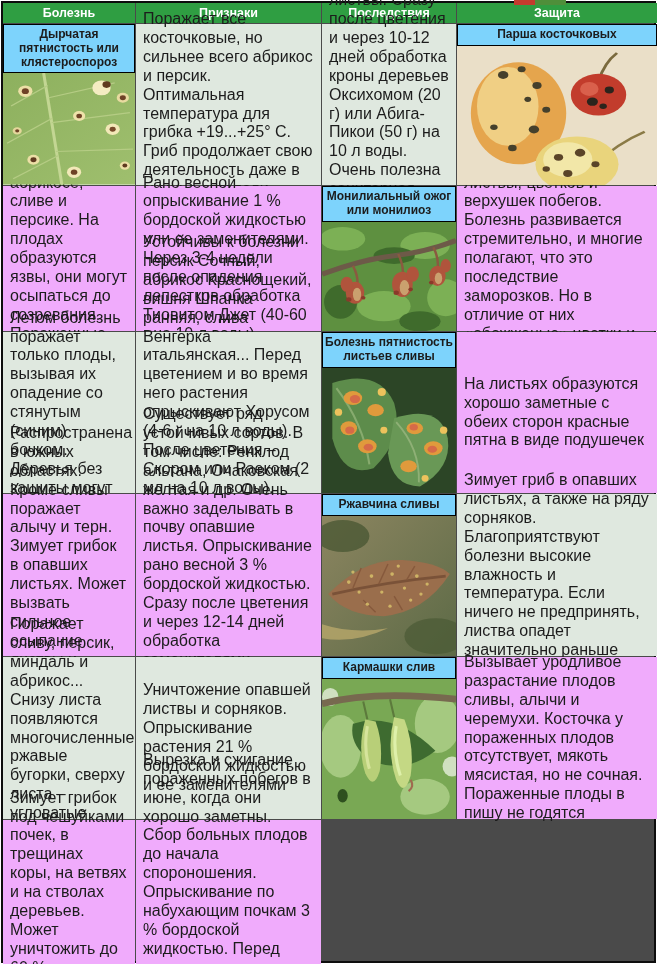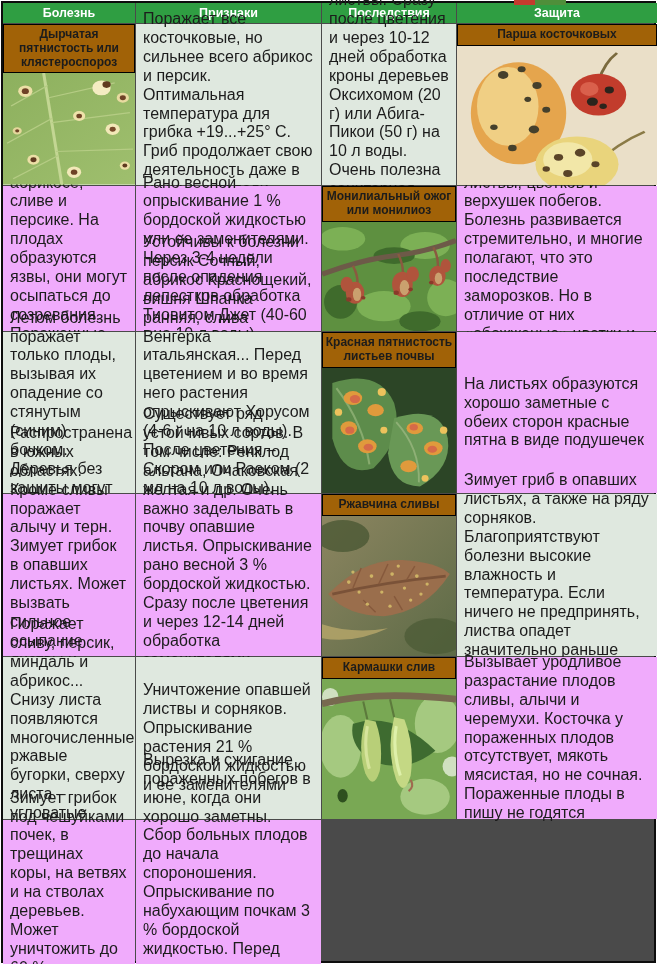--- a/index.html
+++ b/index.html
@@ -12,21 +12,21 @@
     display:grid;grid-template-columns:132px 185px 134px 200px;
     grid-template-rows:20px 161px 145px 161px 162px 162px 145px;
     gap:1px;background:#4a4a4a;border:2px solid #0d0d0d;}
   .hcell{background:#2f9e42;color:#fff;font-weight:bold;font-size:12.5px;
     display:flex;align-items:center;justify-content:center;}
   .cell{font-size:16px;line-height:1.18;display:flex;flex-direction:column;
     justify-content:center;padding:5px 7px;}
   .mint{background:#dfe8df;}
   .cream{background:#f0abfc;}
   .dcell{background:#fff;padding:0;display:flex;flex-direction:column;}
-  .dtitle{background:#a16207;border:1px solid #000;font-weight:bold;font-size:12px;
+  .dtitle{background:#7dd3fc;border:1px solid #000;font-weight:bold;font-size:12px;
     line-height:1.15;text-align:center;padding:3px 2px;flex:0 0 auto;}
   .dphoto{flex:1 1 auto;overflow:hidden;position:relative;}
   .dphoto svg{position:absolute;top:0;left:0;width:100%;height:100%;}
 </style>
 </head>
 <body>
 
 <div class="page">
   <div class="artifact"></div>
 
@@ -156,21 +156,21 @@
               <circle cx="106" cy="72" r="2.2"></circle>
           </g>
         </svg>
       </div>
     </div>
     <div class="cell cream">Монилиоз весенней стадии вызывает поражение и усыхание листвы, цветков и верхушек побегов. Болезнь развивается стремительно, и многие полагают, что это последствие заморозков. Но в отличие от них «обожженые» цветки и листья не осыпаются с дерева, а остаются на ветках</div>
     <div class="cell mint">Летом болезнь поражает только плоды, вызывая их опадение со стянутым (синим) бочком. Деревья без защиты могут погибнуть</div>
     <div class="cell mint">Устойчивы к болезни персик Сочный, абрикос Краснощекий, вишня Шпанка ранняя, слива Венгерка итальянская... Перед цветением и во время него растения опрыскивают Хорусом (4-6 г на 10 л воды). После цветения – Скором или Раеком (2 мл на 10 л воды). После поражения верхушки сухих побегов срезают и сжигают. А защитную обработку повторяют</div>
 
     <div class="dcell">
-      <div class="dtitle">Красная пятнистость листьев почвы</div>
+      <div class="dtitle">Болезнь пятнистость листьев сливы</div>
       <div class="dphoto">
         <svg viewBox="0 0 130 125" preserveAspectRatio="none" aria-hidden="true">
           <rect width="130" height="125" fill="#2c4526"></rect>
           <path d="M10 15 Q55 0 70 35 Q80 70 50 100 Q20 110 10 70 Z" fill="#5d8c4b"></path>
           <path d="M70 50 Q115 35 122 70 Q126 100 95 118 Q68 118 64 85 Z" fill="#699856"></path>
           <path d="M14 20 Q40 55 46 96" stroke="#87ab6e" stroke-width="2" fill="none"></path>
           <path d="M72 54 Q95 80 94 114" stroke="#8fb076" stroke-width="1.8" fill="none"></path>
           <g fill="#e09a3c">
             <ellipse cx="30" cy="30" rx="9" ry="7"></ellipse>
               <ellipse cx="52" cy="42" rx="8" ry="6"></ellipse>

